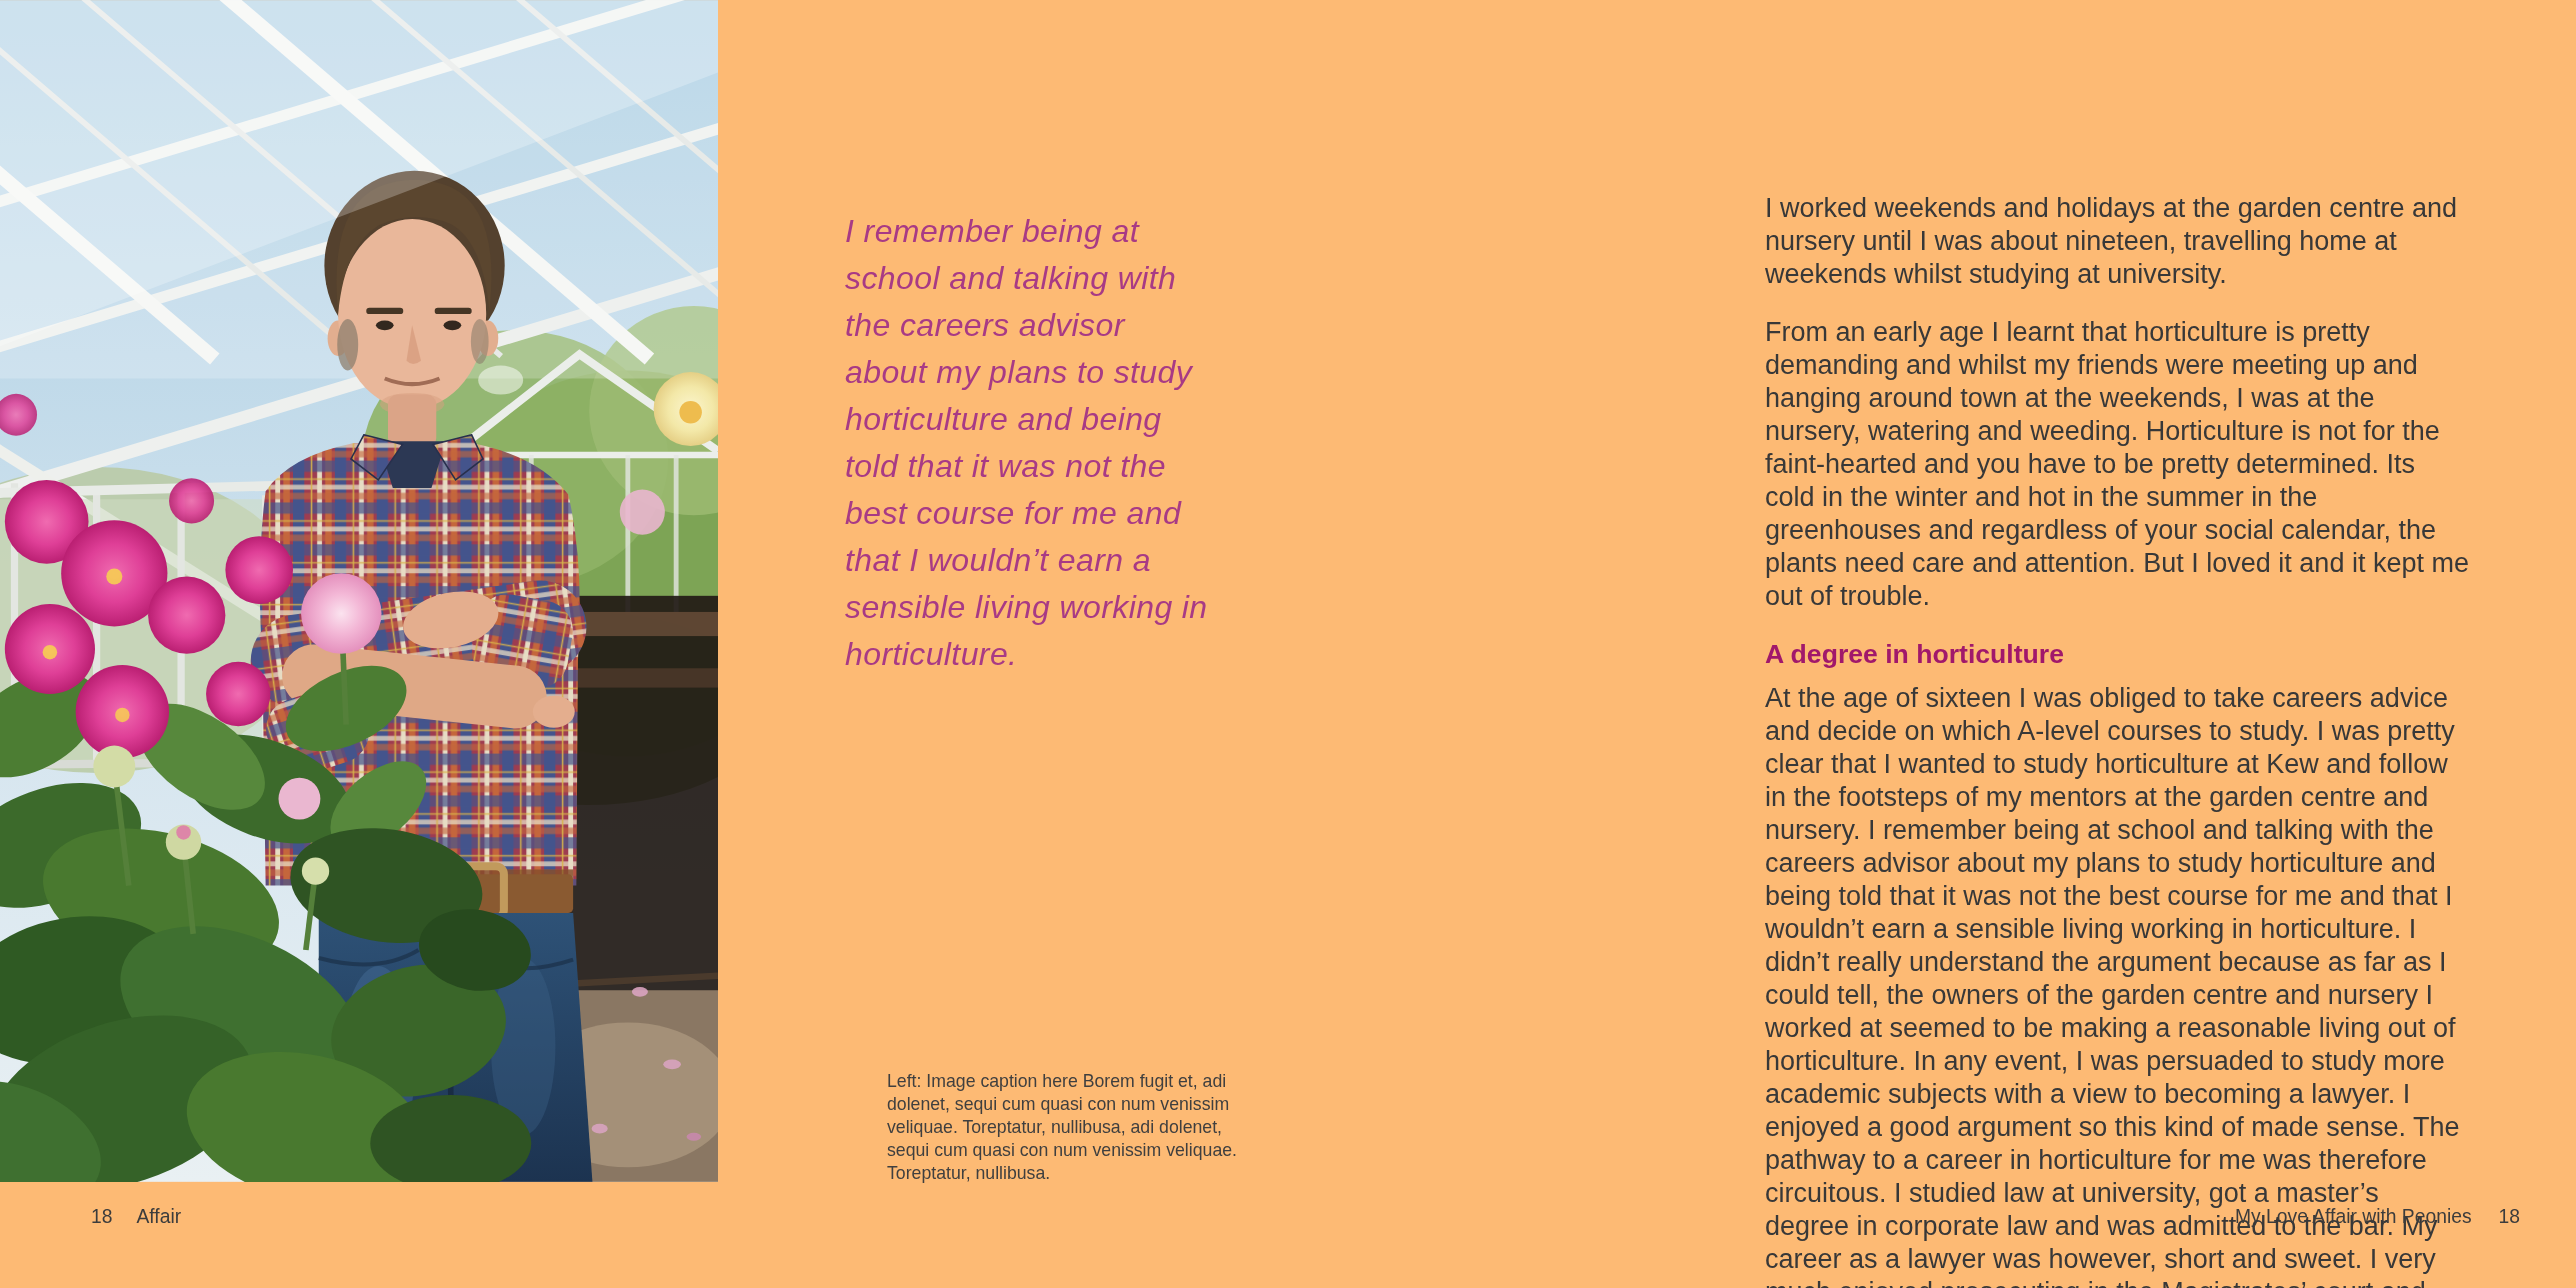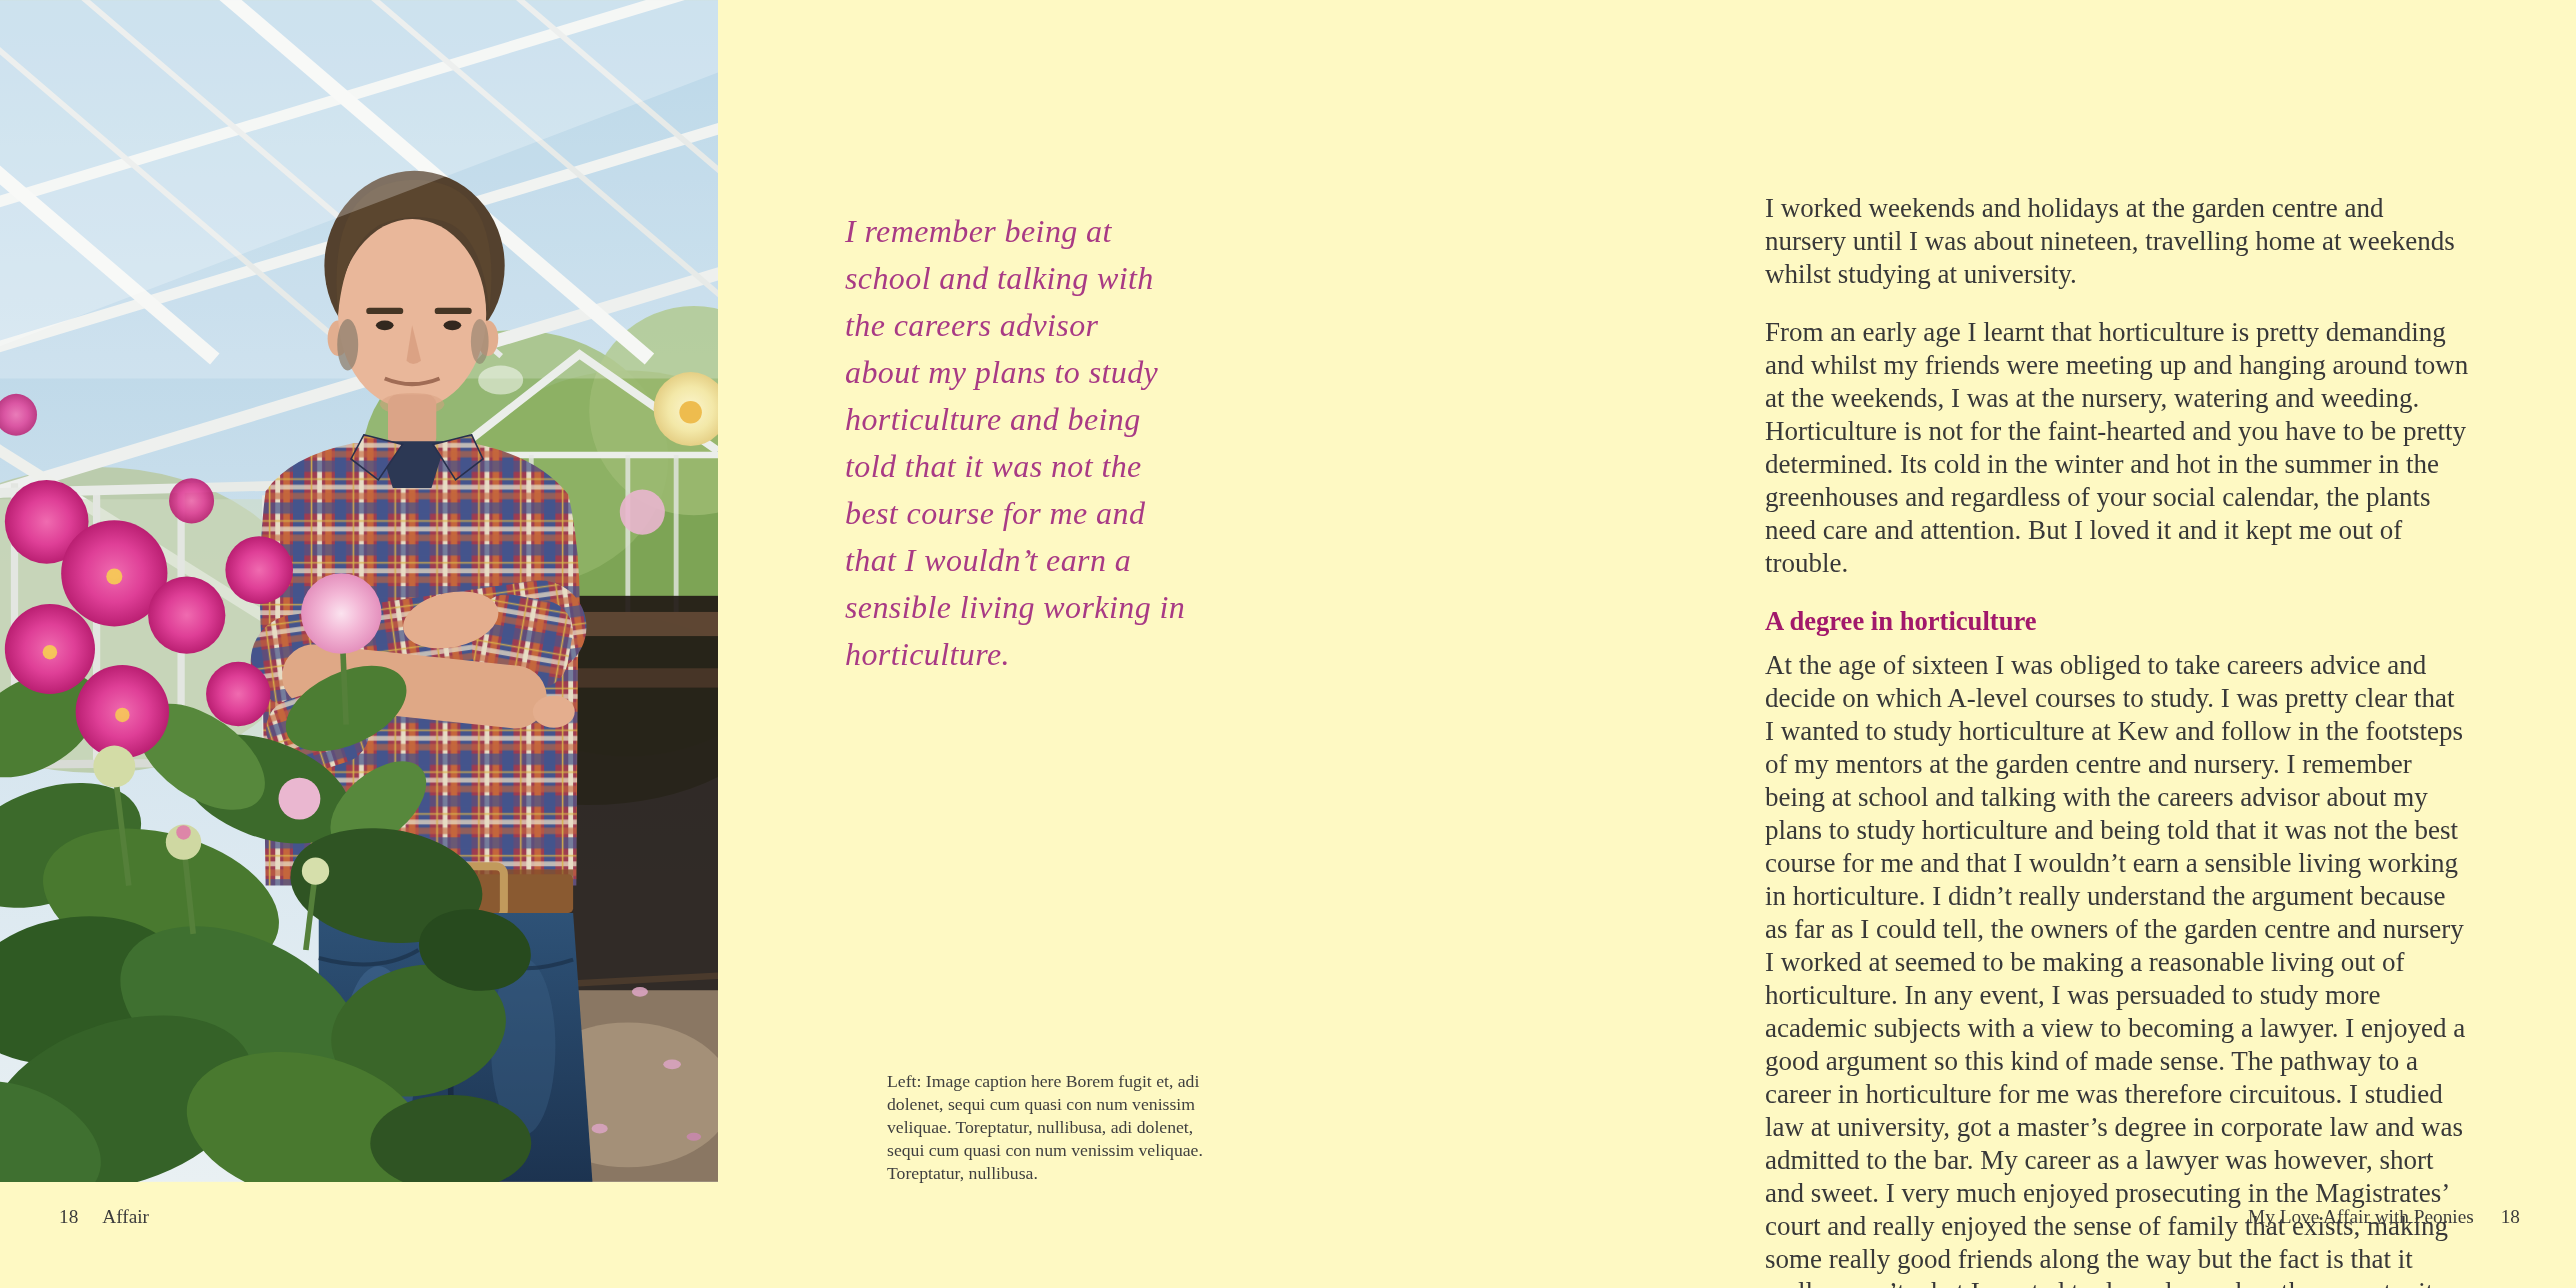--- a/index.html
+++ b/index.html
@@ -1,29 +1,29 @@
 <!DOCTYPE html>
 <html style="font-size:13px"><head>
 <meta charset="utf-8">
 <style>
   html,body{margin:0;padding:0;background:#ffffff;}
-  .spread{position:relative;width:2576px;height:1288px;background:#fef9c3;overflow:hidden;
-          font-family:Liberation Serif, serif;}
+  .spread{position:relative;width:2576px;height:1288px;background:#fdba74;overflow:hidden;
+          font-family:Liberation Sans, sans-serif;}
   .photo{position:absolute;left:0;top:0;width:718px;height:1182px;overflow:hidden;}
   .photo svg{display:block;}
   .pull-quote{position:absolute;left:845px;top:208px;width:403px;
               font-style:italic;font-size:32px;line-height:47px;letter-spacing:0.4px;
               color:#a83a85;white-space:pre;}
   .caption{position:absolute;left:887px;top:1070px;width:378px;
            font-size:17.7px;line-height:23px;color:#3f3f3f;white-space:pre;}
   .column{position:absolute;left:1765px;top:192px;width:704px;color:#383838;}
   .column p{margin:0 0 25px 0;font-size:27px;line-height:33px;}
   .column p:last-child{margin-bottom:16px;}
   .column h2{margin:13px 0 12px 0;font-size:26.6px;line-height:32px;font-weight:bold;color:#a1186b;}
-  .footer{position:absolute;top:1205px;font-size:19.3px;line-height:24px;color:#3c3c3c;display:flex;align-items:center;}
+  .footer{position:absolute;top:1205px;font-size:19.3px;line-height:24px;color:#3c3c3c;display:flex;align-items:center;margin-left:32px;}
   .footer-left{left:59px;gap:24px;}
   .footer-right{right:56px;gap:27px;}
 </style>
 </head>
 <body>
 
 <div class="spread">
 
   <div>
     <div class="photo">

